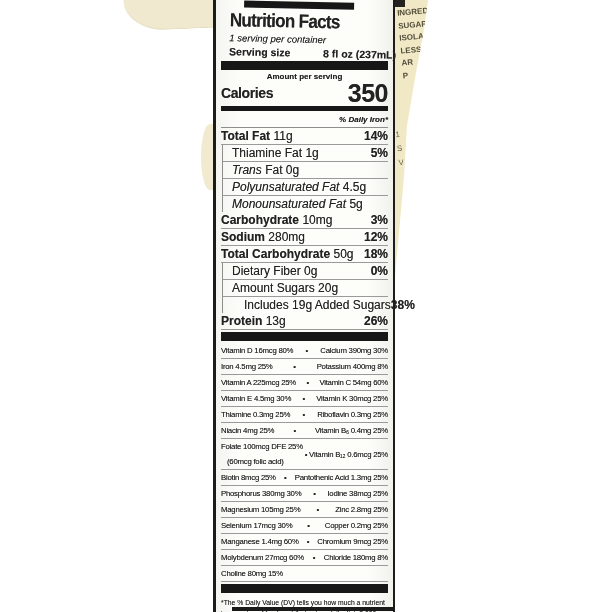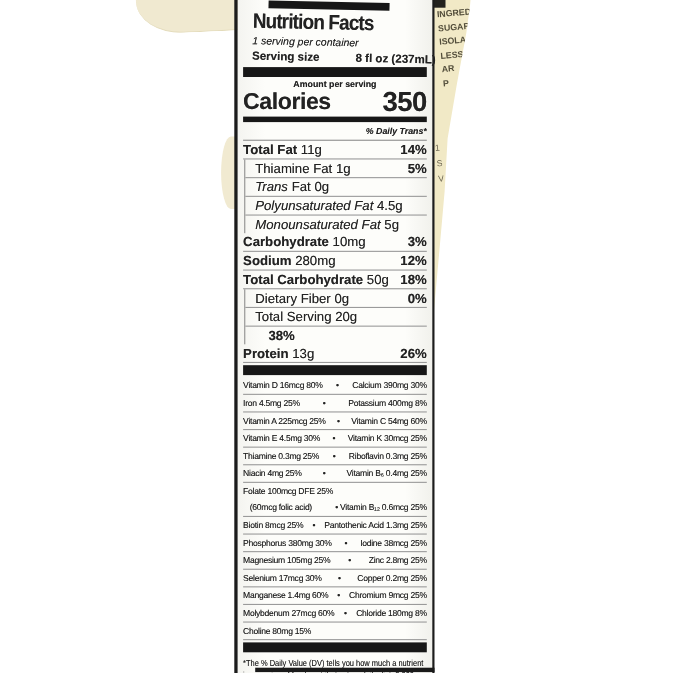--- a/index.html
+++ b/index.html
@@ -53,21 +53,21 @@
     font-size:19px;font-weight:800;letter-spacing:-.8px;white-space:nowrap;
     transform:scaleX(.9);transform-origin:left;line-height:22px;
   }
   .serv-line{font-style:italic;font-size:9.5px;line-height:11px;margin-top:1px;}
   .serv-size{display:flex;justify-content:space-between;font-weight:bold;font-size:10.5px;line-height:13px;margin:2px 0 3px;}
 
   .bar-thick{height:9px;background:#171717;margin:2px 0 2px;}
   .bar-med{height:5px;background:#171717;margin:2px 0 1px;}
   .amount-per{font-size:8px;font-weight:bold;line-height:10px;margin-top:1px;text-align:center;}
   .cal-row{display:flex;justify-content:space-between;align-items:flex-end;}
-  .cal-label{font-size:21px;font-weight:800;letter-spacing:-.4px;line-height:22px;}
+  .cal-label{font-size:14px;font-weight:800;letter-spacing:-.4px;line-height:22px;}
   .cal-value{font-size:25px;font-weight:800;line-height:22px;letter-spacing:-.5px;}
   .dv-header{
     text-align:right;font-size:8px;font-weight:bold;font-style:italic;
     padding:3px 0 3px;border-bottom:1px solid #8e8e8e;line-height:9px;
   }
 
   .n-row{
     display:flex;justify-content:space-between;
     font-size:12px;line-height:16px;border-bottom:1px solid #9a9a9a;
     white-space:nowrap;
@@ -75,21 +75,21 @@
   .n-row:last-child{border-bottom:none;}
   .n-left .b{font-weight:bold;}
   .it{font-style:italic;}
   .dv{font-weight:bold;}
   .ind1{padding-left:9px;}
   .ind2{padding-left:21px;}
   .subgroup{border-left:1px solid #8e8e8e;margin-left:1px;}
   .subgroup .n-row{margin-left:0;}
 
   .vitamins .v-row{
-    display:flex;justify-content:space-between;align-items:flex-end;
+    display:flex;justify-content:space-between;align-items:center;
     font-size:7.8px;letter-spacing:-.25px;line-height:15px;
     border-bottom:1px solid #9a9a9a;white-space:nowrap;
   }
   .v-left{text-align:left;}
   .v-dot{width:8px;text-align:center;}
   .v-right{text-align:right;}
   .v-sub{padding-left:6px;line-height:11px;padding-bottom:2px;}
   .v-heavy{border-bottom-width:2px;border-bottom-color:#4a4a4a;}
   .v-last{border-bottom:none;}
 
@@ -137,21 +137,21 @@
       </div>
     </div>
 
     <div class="bar-thick"></div>
     <div class="amount-per">Amount per serving</div>
     <div class="cal-row">
       <span class="cal-label">Calories</span>
       <span class="cal-value">350</span>
     </div>
     <div class="bar-med"></div>
-    <div class="dv-header">% Daily Trans*</div>
+    <div class="dv-header">% Daily Iron*</div>
 
     <div class="n-row">
       <div class="n-left">
         <span class="b">Total Fat</span>
         <span>11g</span>
       </div>
       <div class="dv">14%</div>
     </div>
 
     <div class="subgroup">
@@ -211,26 +211,29 @@
     <div class="subgroup">
       <div class="n-row ind1">
         <div class="n-left">
           <span>Dietary Fiber</span>
           <span>0g</span>
         </div>
         <div class="dv">0%</div>
       </div>
       <div class="n-row ind1">
         <div class="n-left">
-          <span>Total Serving</span>
+          <span>Amount Sugars</span>
           <span>20g</span>
         </div>
         <div class="dv"></div>
       </div>
       <div class="n-row ind2">
+        <div class="n-left">
+          <span>Includes 19g Added Sugars</span>
+        </div>
         <div class="dv">38%</div>
       </div>
     </div>
 
     <div class="n-row">
       <div class="n-left">
         <span class="b">Protein</span>
         <span>13g</span>
       </div>
       <div class="dv">26%</div>

